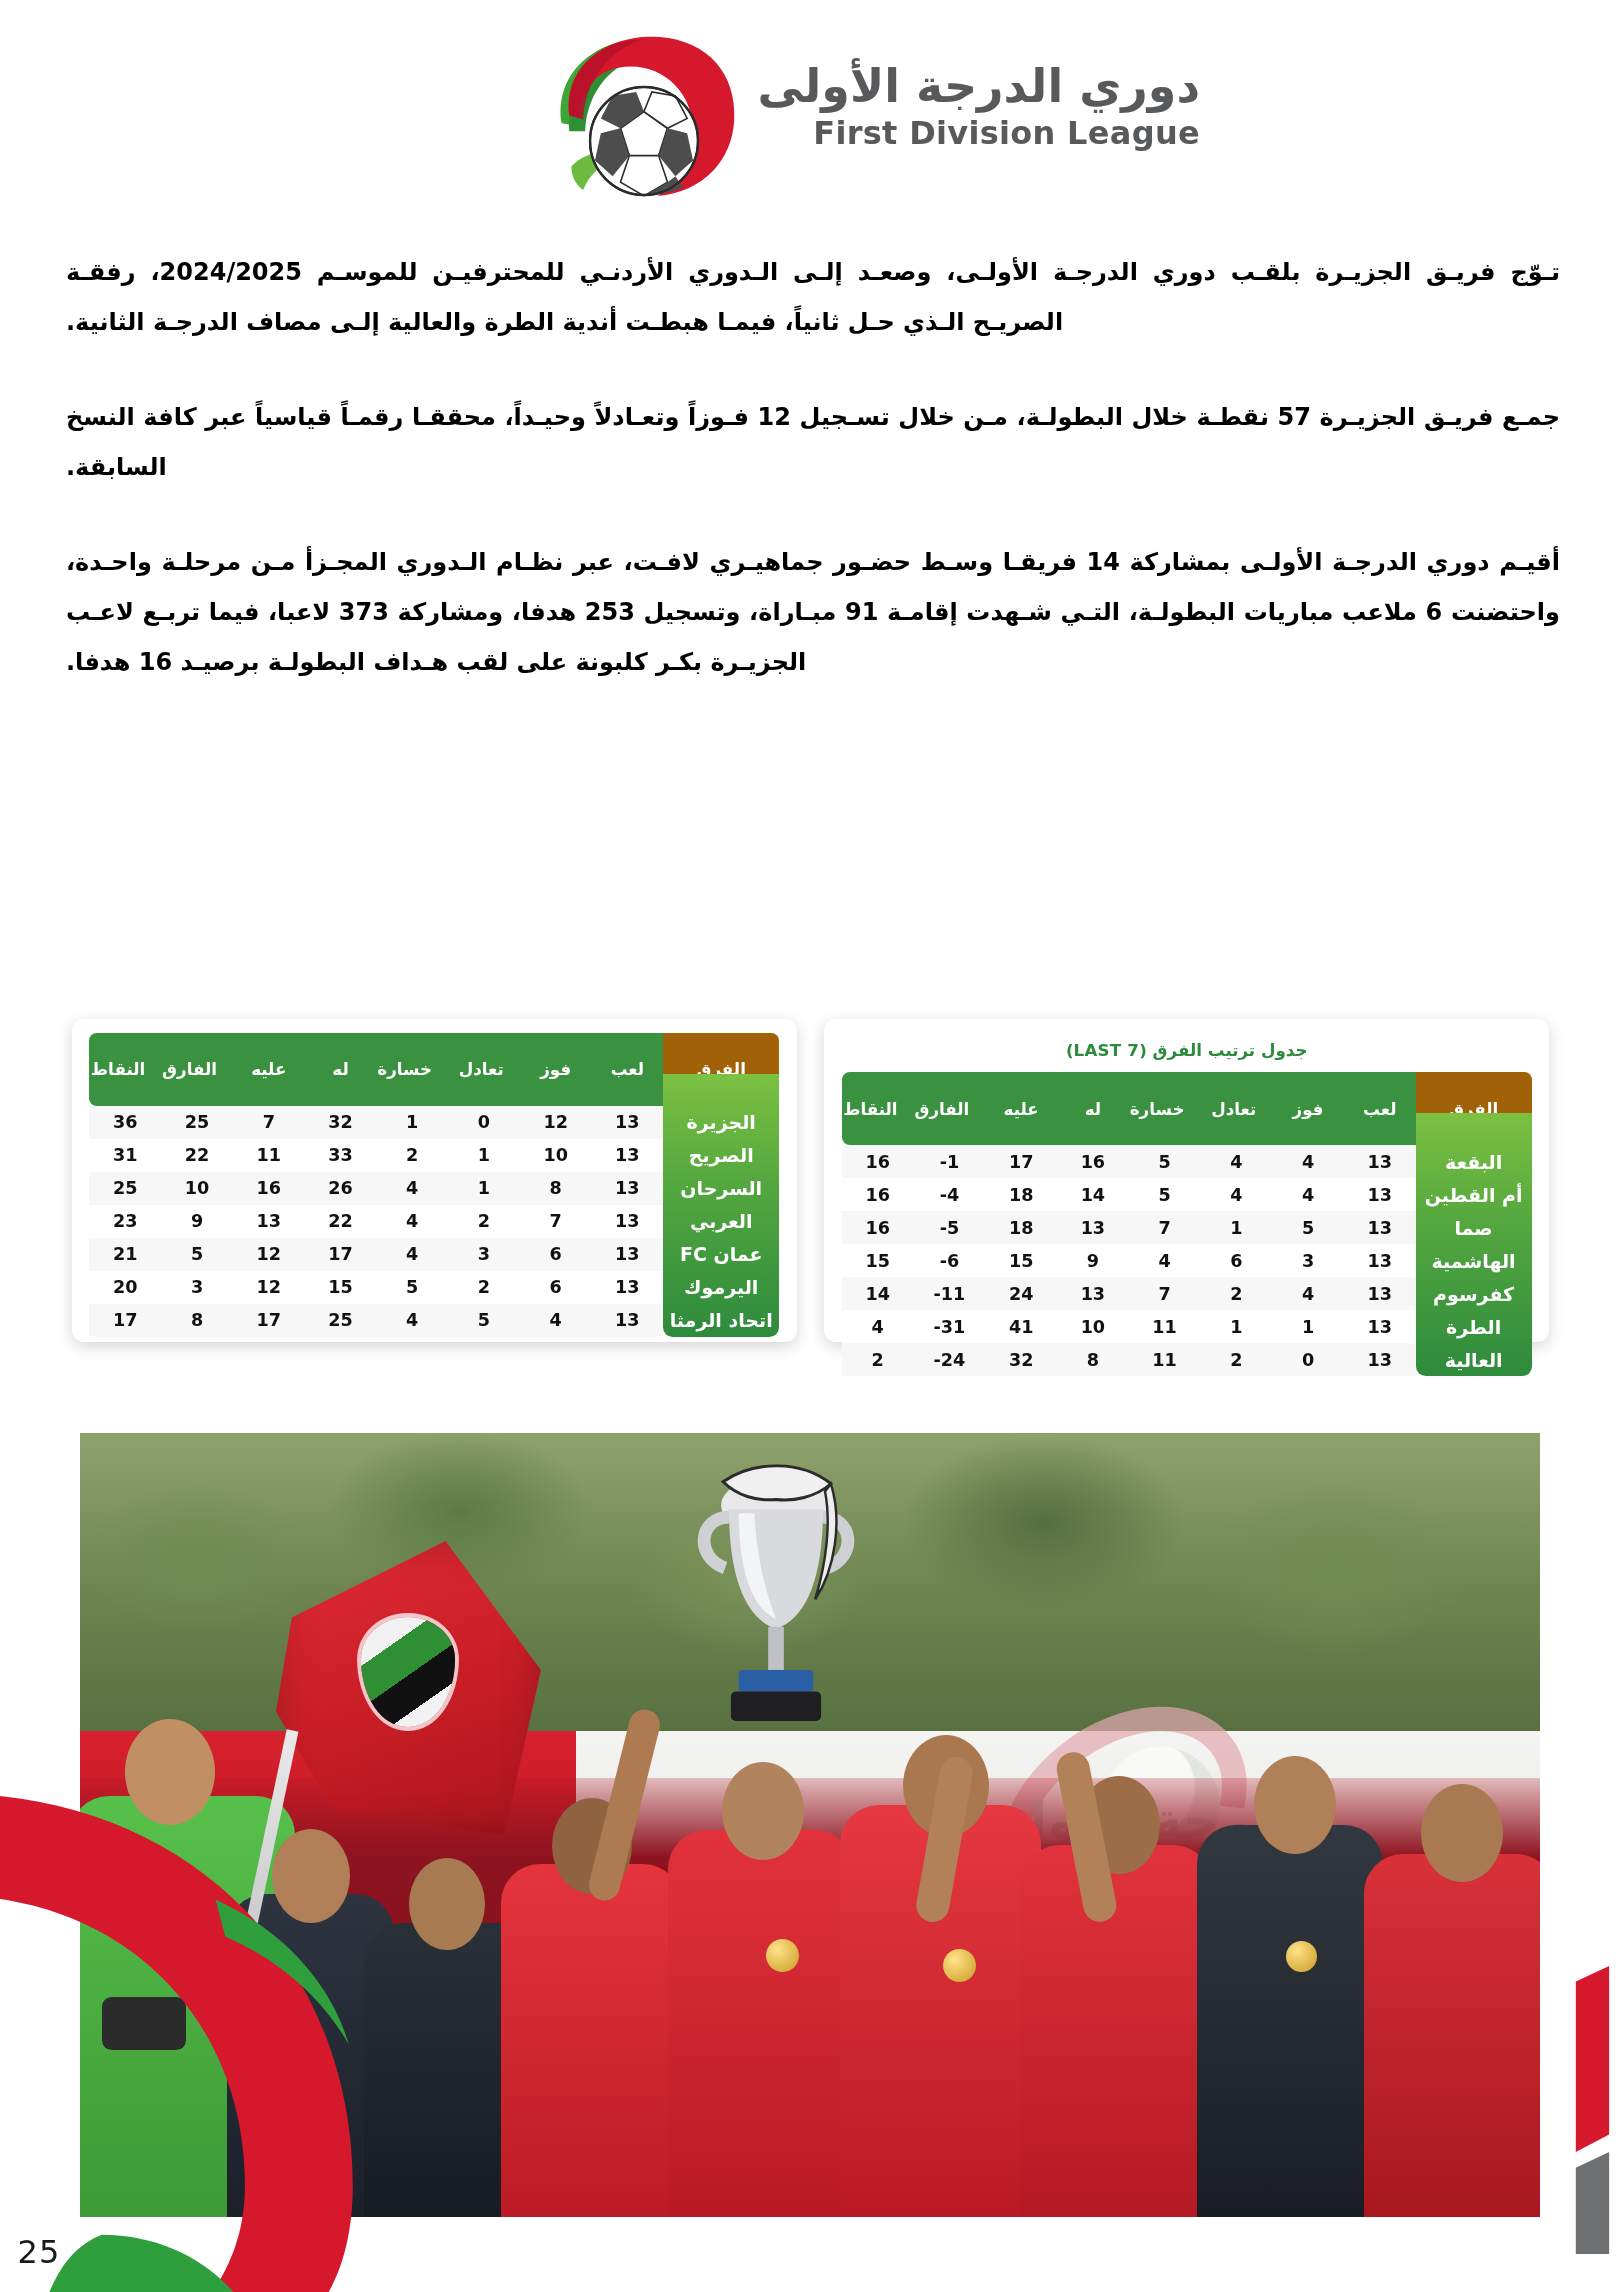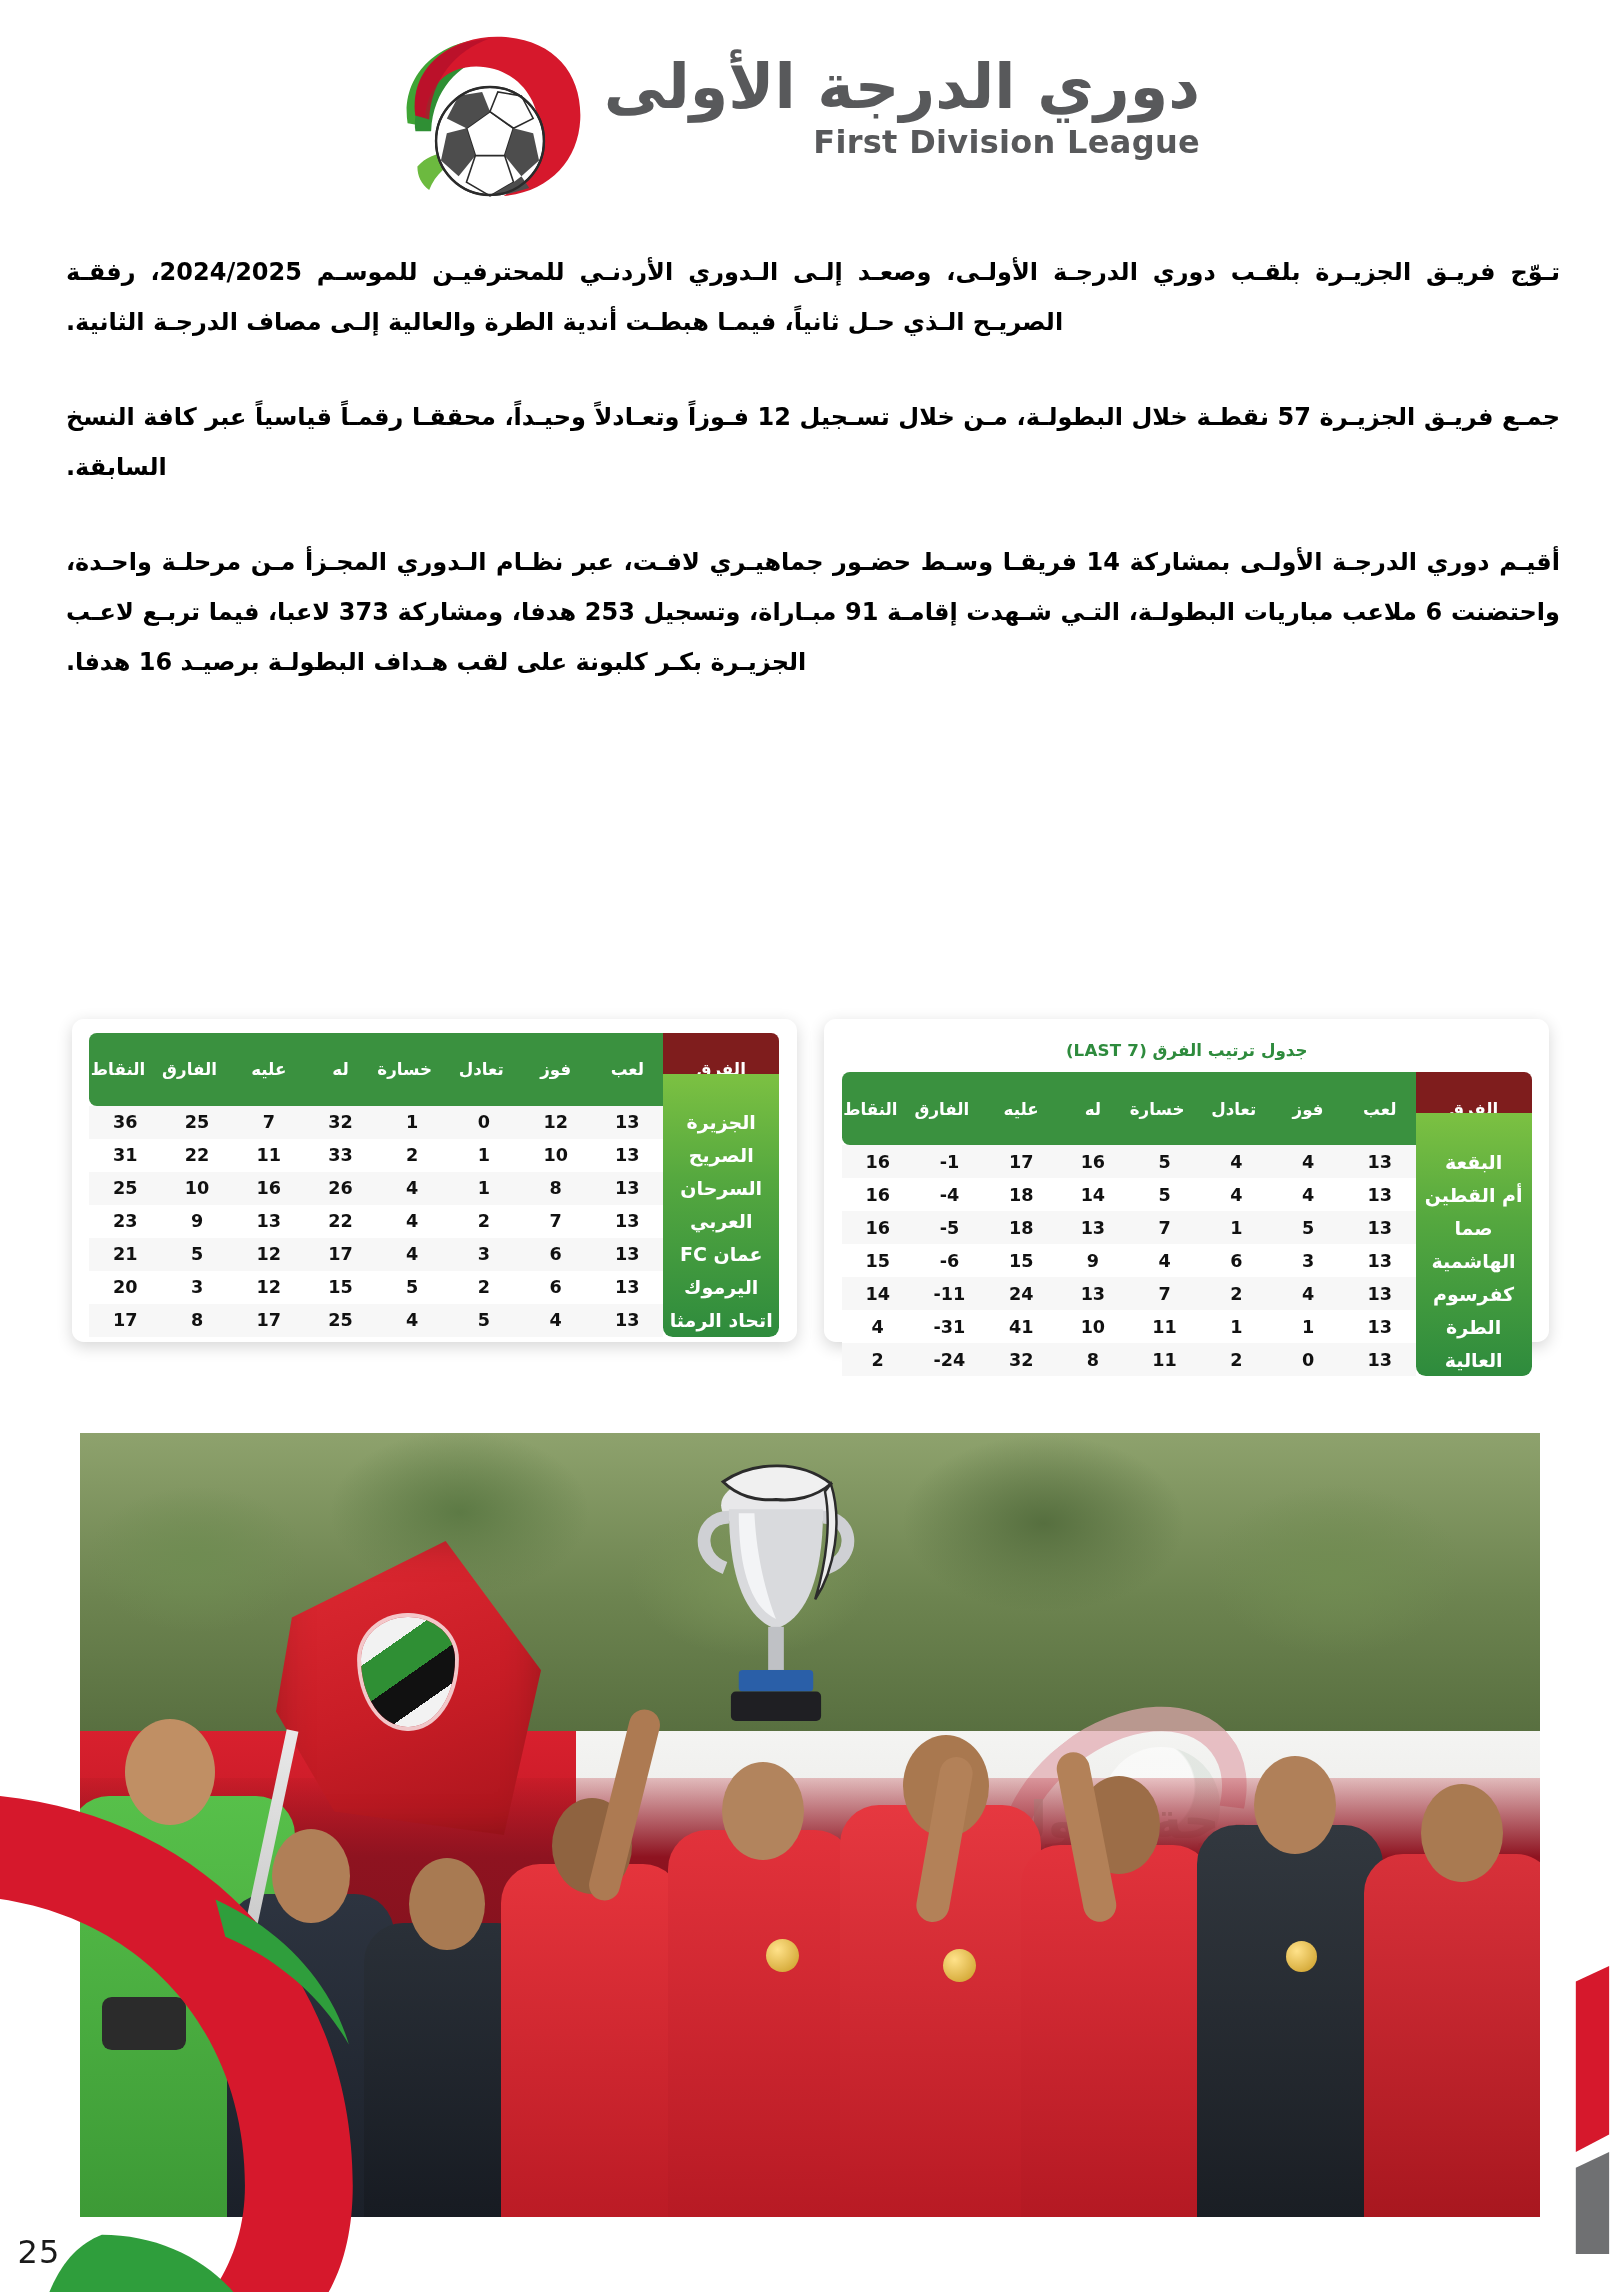--- a/index.html
+++ b/index.html
@@ -18,21 +18,21 @@
   #logo-wrap{
     position:absolute;right:421px;top:29px;
     display:flex;flex-direction:row-reverse;align-items:center;gap:9.8px;
   }
   #logo-emblem{position:relative;width:208px;height:172px;flex:0 0 auto;}
   #logo-text{
     text-align:right;direction:rtl;
     padding-bottom:17.6px;
   }
   #logo-ar{
-    font-size:62px;font-weight:bold;color:#58595b;letter-spacing:0px;
+    font-size:46px;font-weight:bold;color:#58595b;letter-spacing:0px;
     line-height:1.12;white-space:nowrap;
   }
   #logo-en{
     font-size:32px;font-weight:bold;color:#58595b;letter-spacing:0.3px;
     line-height:1.1;white-space:nowrap;direction:ltr;text-align:right;
     margin-top:3.9px;
   }
 
   
   #article{
@@ -67,21 +67,21 @@
     width:100%;border-collapse:collapse;table-layout:fixed;
     direction:rtl;position:relative;
   }
   table.standings th{
     background:#3a913f;color:#ffffff;font-size:16.7px;font-weight:bold;
     height:41px;text-align:center;vertical-align:middle;
     padding:16px;
   }
   table.standings th:first-child{border-radius:0 7.8px 7.8px 0;}
   table.standings th:last-child{border-radius:7.8px 0 0 7.8px;}
-  table.standings th.team-h{background:#7f1d1d;}
+  table.standings th.team-h{background:#a16207;}
   table.standings td{
     font-size:17.6px;color:#111111;height:33px;text-align:center;
     vertical-align:middle;padding:0;font-weight:600;
     border:none;
   }
   table.standings tbody tr:nth-child(odd) td{background:#f7f7f7;}
   table.standings tbody tr:nth-child(even) td{background:#ffffff;}
   table.standings td.team{
     color:#ffffff;font-weight:bold;font-size:19px;
     background:none !important;position:relative;z-index:2;text-align:center;

